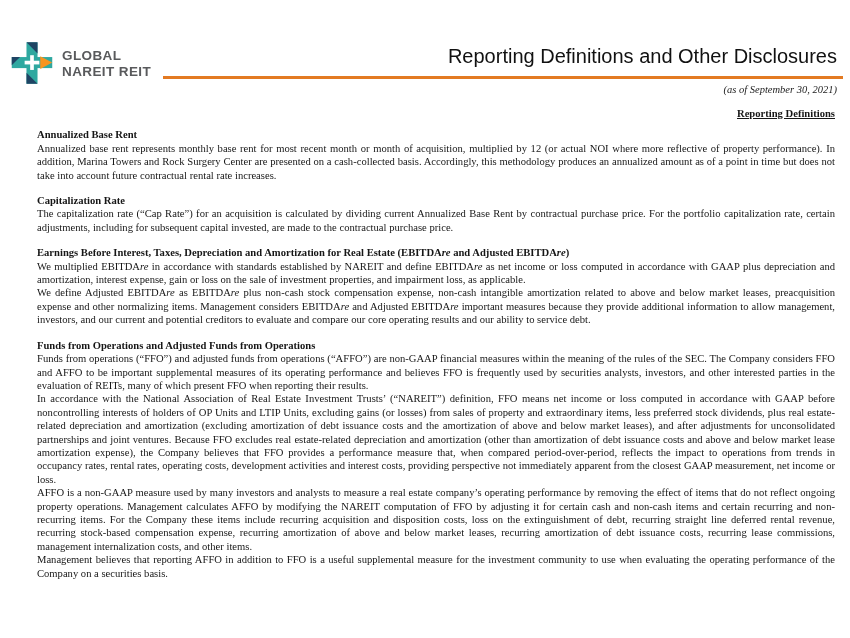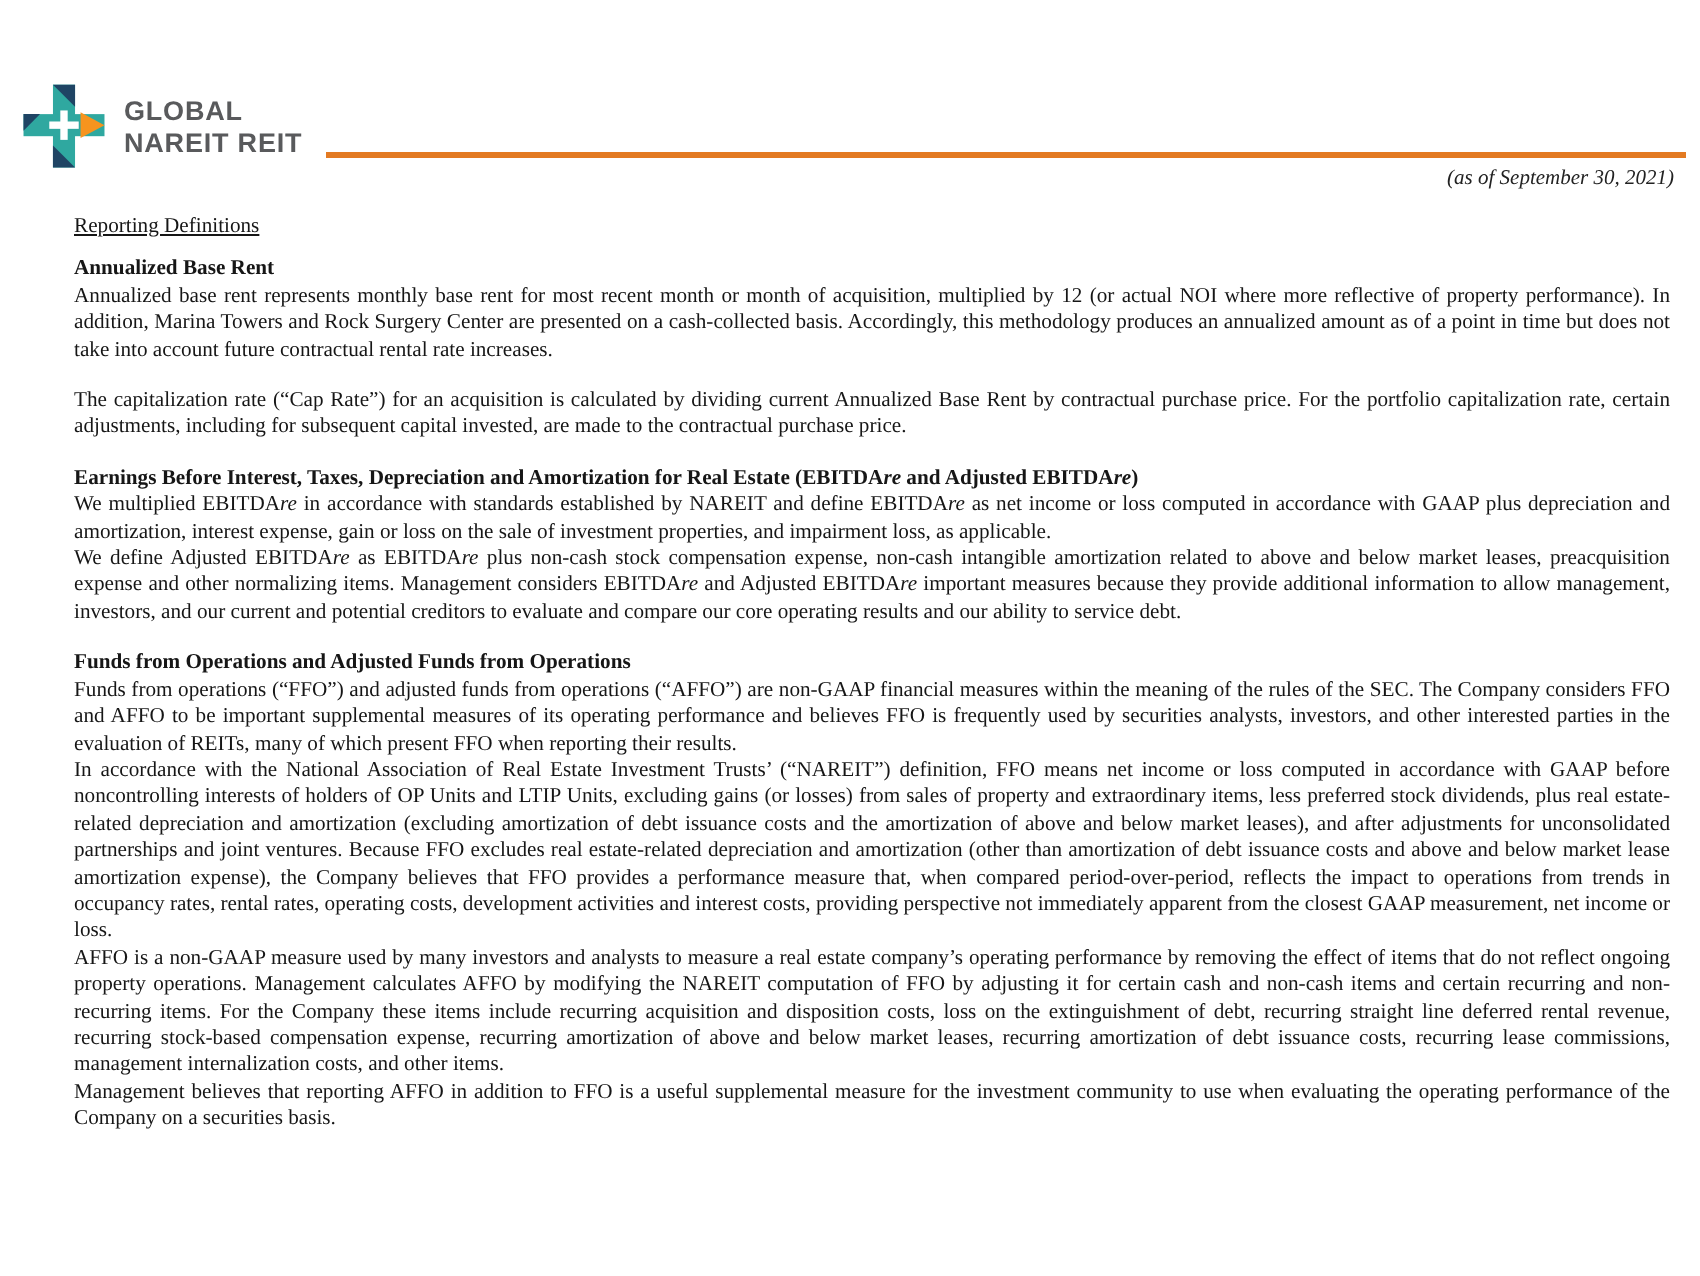--- a/index.html
+++ b/index.html
@@ -49,24 +49,24 @@
   }
 
   
   .content {
     padding: 6px 15px 0 37px;
     font-size: 10.6px;
     line-height: 13.4px;
     text-align: justify;
   }
   .main-heading {
-    font-weight: normal;
+    font-weight: bold;
     text-decoration: underline;
     margin-bottom: 8px;
-    text-align: left;
+    text-align: right;
   }
   .sec { margin-bottom: 12px; }
   .sec-heading { font-weight: bold; text-align: left; }
   .sec p.body-para { margin: 0; }
   .para-gap { margin-bottom: 12px; }
 
   
   .footer {
     position: absolute; left: 0; right: 0; bottom: 0;
     height: 20px;
@@ -105,34 +105,36 @@
         <polygon points="34,15 47,22 34,29" fill="#f7941e"></polygon>
 
         <rect x="23" y="14" width="4" height="16" fill="#ffffff"></rect>
         <rect x="17" y="20" width="16" height="4" fill="#ffffff"></rect>
       </svg>
       <div class="logo-text">
         <div>GLOBAL</div>
         <div>NAREIT REIT</div>
       </div>
     </div>
+    <div class="page-title">Reporting Definitions and Other Disclosures</div>
     <div class="accent-line"></div>
     <div class="as-of">(as of September 30, 2021)</div>
   </div>
 
   <div class="content">
 
     <div class="main-heading">Reporting Definitions</div>
 
     <div class="sec">
       <div class="sec-heading">Annualized Base Rent</div>
       <p class="body-para">Annualized base rent represents monthly base rent for most recent month or month of acquisition, multiplied by 12 (or actual NOI where more reflective of property performance). In addition, Marina Towers and Rock Surgery Center are presented on a cash-collected basis. Accordingly, this methodology produces an annualized amount as of a point in time but does not take into account future contractual rental rate increases.</p>
     </div>
 
     <div class="sec">
+      <div class="sec-heading">Capitalization Rate</div>
       <p class="body-para">The capitalization rate (“Cap Rate”) for an acquisition is calculated by dividing current Annualized Base Rent by contractual purchase price. For the portfolio capitalization rate, certain adjustments, including for subsequent capital invested, are made to the contractual purchase price.</p>
     </div>
 
     <div class="sec">
       <div class="sec-heading"><span>Earnings Before Interest, Taxes, Depreciation and Amortization for Real Estate (EBITDA</span><i>re</i><span> and Adjusted EBITDA</span><i>re</i><span>)</span></div>
       <p class="body-para para-gap"><span>We multiplied EBITDA</span><i>re</i><span> in accordance with standards established by NAREIT and define EBITDA</span><i>re</i><span> as net income or loss computed in accordance with GAAP plus depreciation and amortization, interest expense, gain or loss on the sale of investment properties, and impairment loss, as applicable.</span></p>
       <p class="body-para"><span>We define Adjusted EBITDA</span><i>re</i><span> as EBITDA</span><i>re</i><span> plus non-cash stock compensation expense, non-cash intangible amortization related to above and below market leases, preacquisition expense and other normalizing items. Management considers EBITDA</span><i>re</i><span> and Adjusted EBITDA</span><i>re</i><span> important measures because they provide additional information to allow management, investors, and our current and potential creditors to evaluate and compare our core operating results and our ability to service debt.</span></p>
     </div>
 
     <div class="sec">

